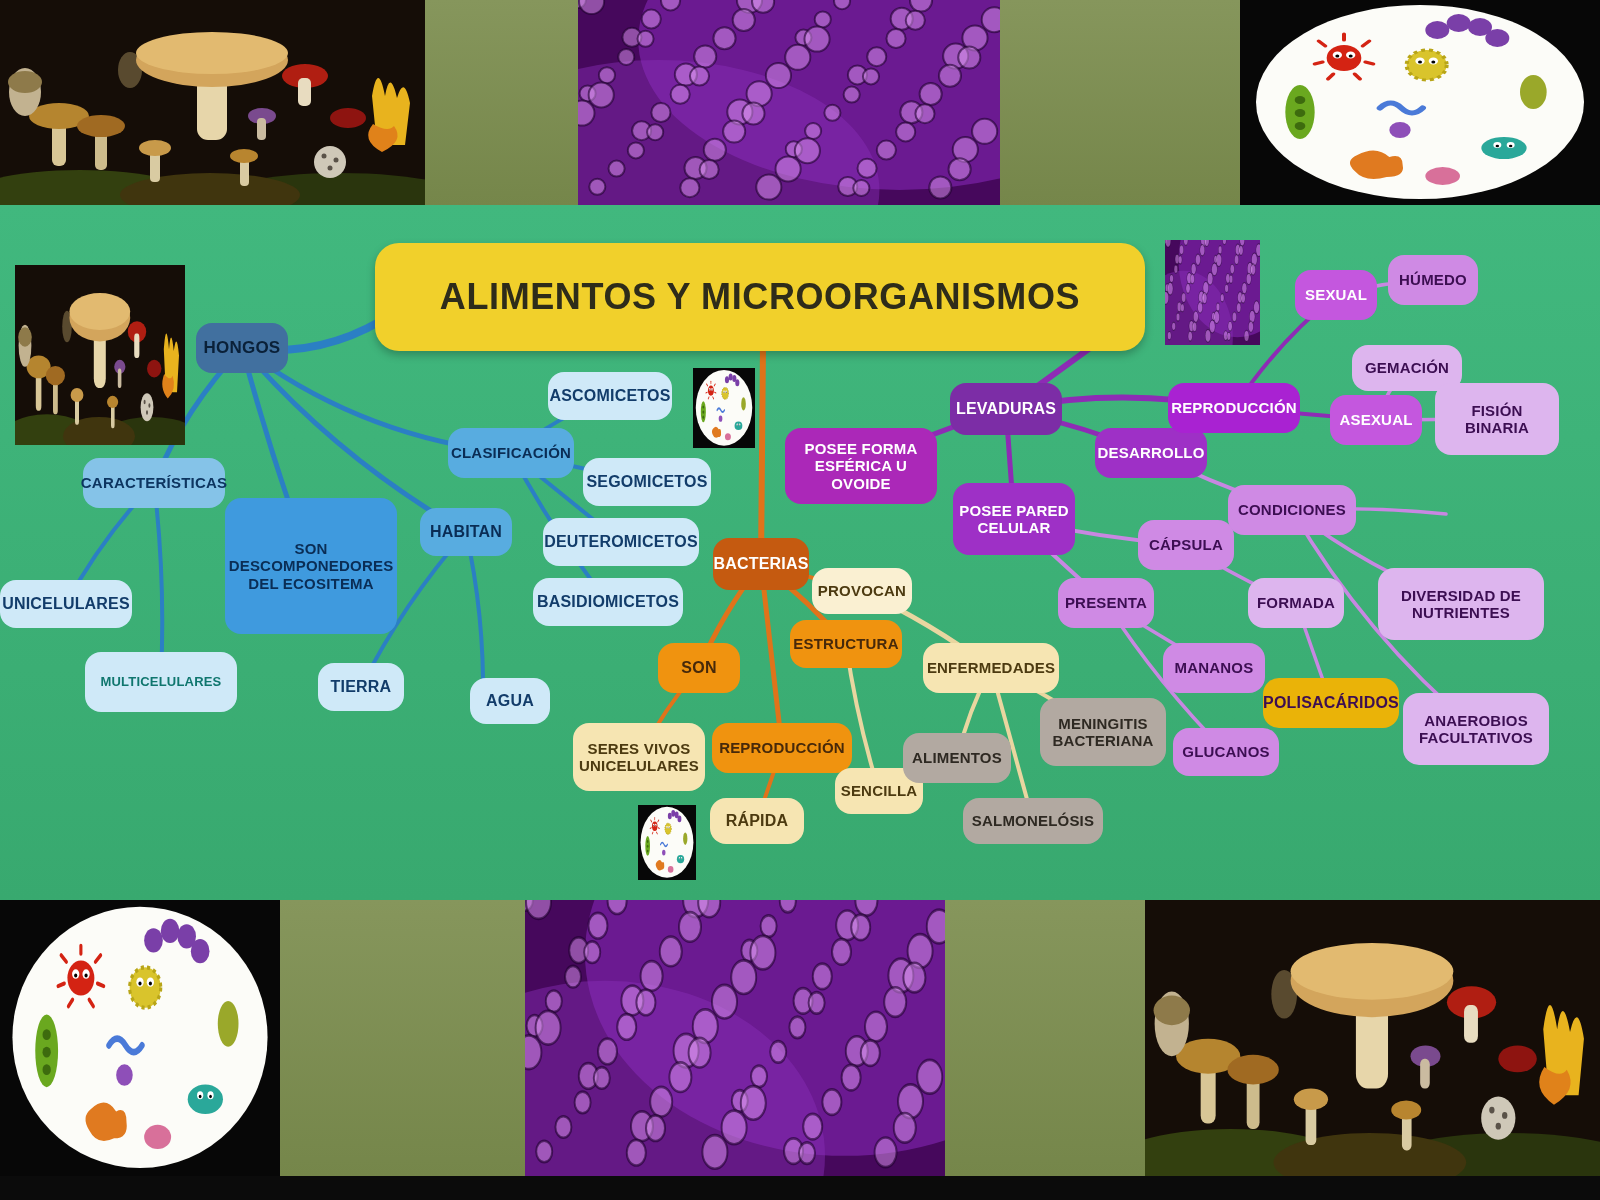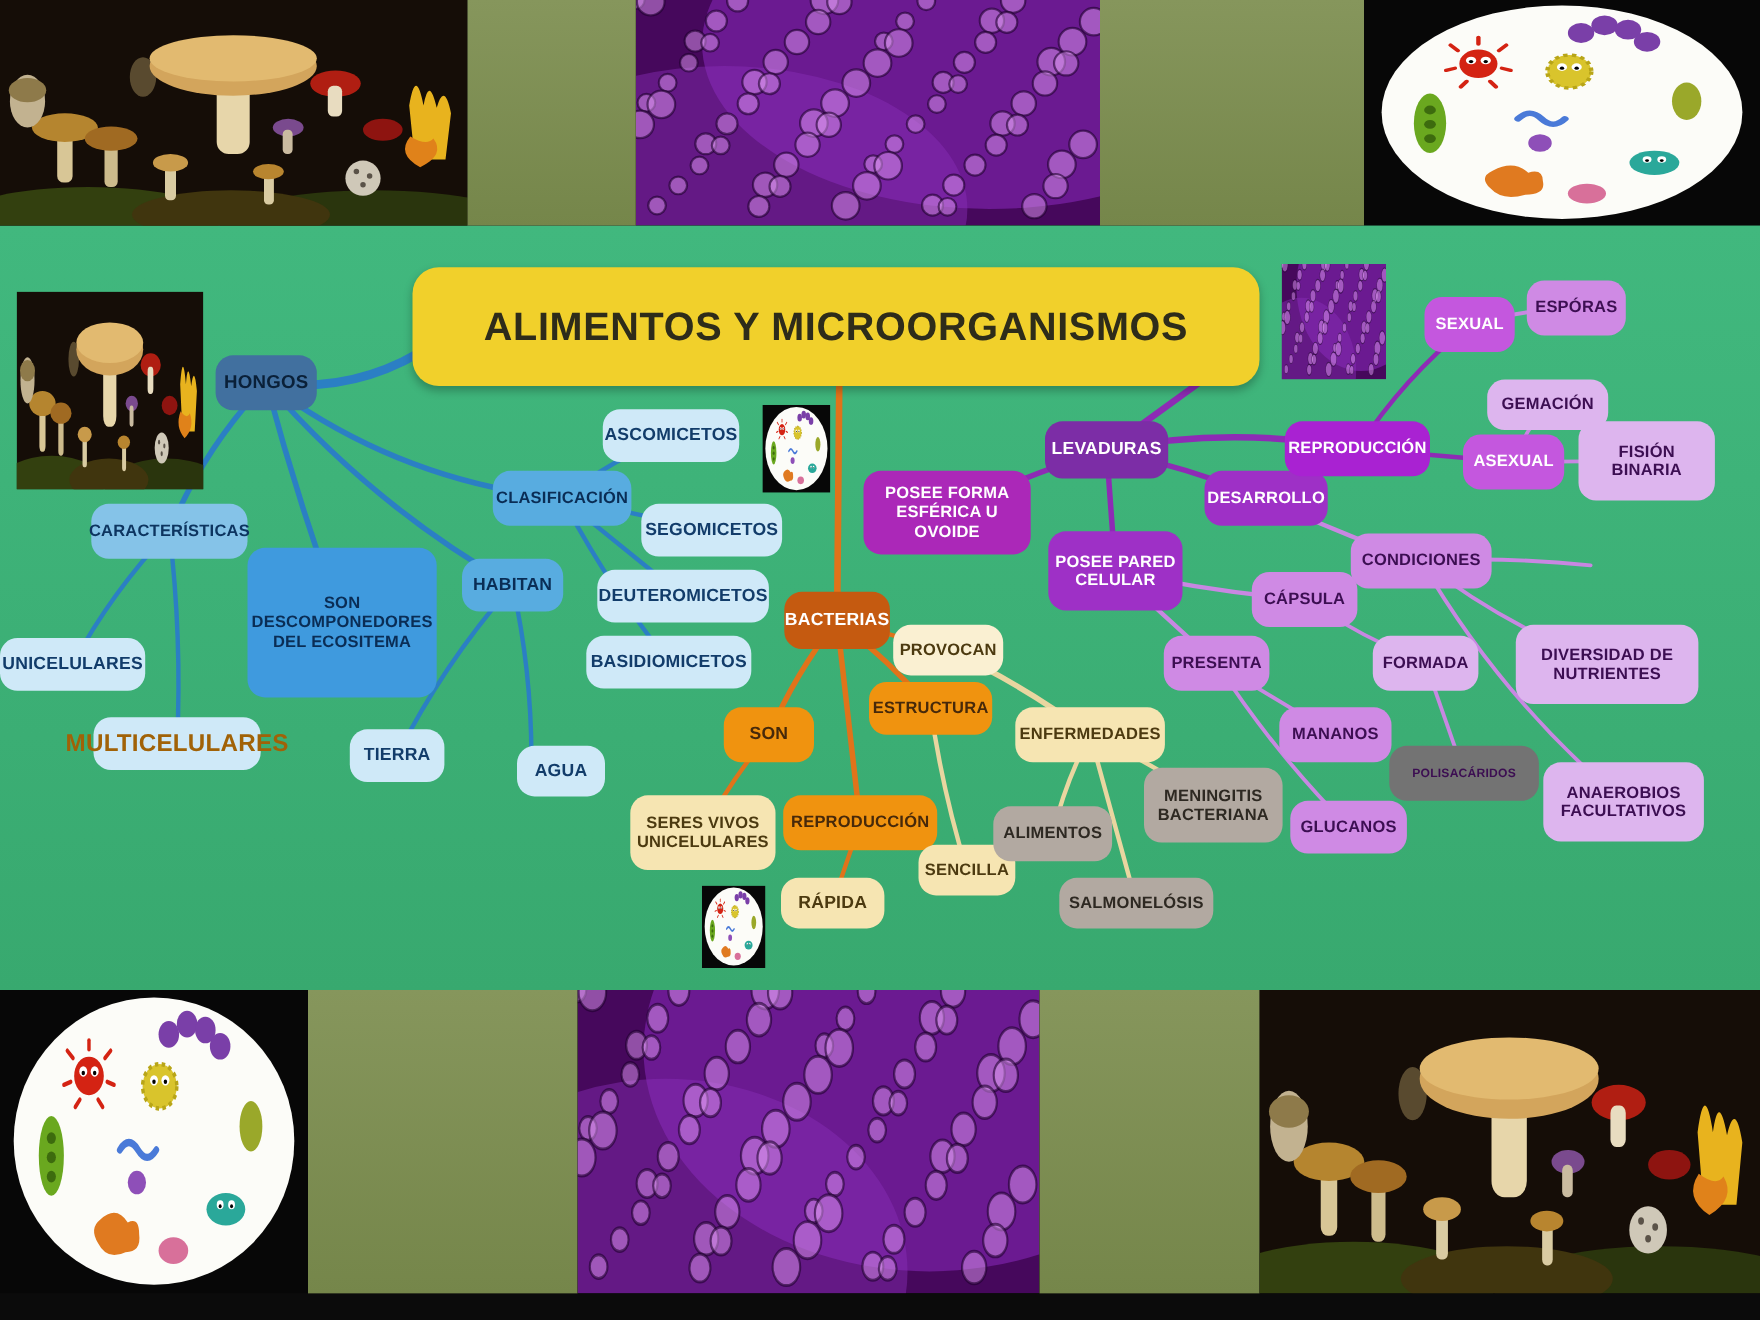--- a/index.html
+++ b/index.html
@@ -84,21 +84,21 @@
       <path d="M1296,603 Q1313.5,653 1331,703" stroke="#c887e2" stroke-width="3.5" fill="none" stroke-linecap="round"></path>
       <path d="M1106,603 Q1160,635.5 1214,668" stroke="#c887e2" stroke-width="3.5" fill="none" stroke-linecap="round"></path>
       <path d="M1106,603 Q1158.211751631118,683.7724147937304 1226,752" stroke="#c887e2" stroke-width="3.5" fill="none" stroke-linecap="round"></path>
     </svg>
 
   <div id="nodes">
       <div class="node title" style="left: 375px; top: 243px; width: 770px; height: 108px; background: rgb(241, 208, 43); color: rgb(46, 44, 26); font-size: 36px;">ALIMENTOS Y MICROORGANISMOS</div>
       <div class="node" style="left: 196px; top: 323px; width: 92px; height: 50px; background: rgb(65, 112, 159); color: rgb(10, 32, 56); font-size: 17px;">HONGOS</div>
       <div class="node" style="left: 83px; top: 458px; width: 142px; height: 50px; background: rgb(133, 195, 232); color: rgb(13, 53, 96); font-size: 15px;">CARACTERÍSTICAS</div>
       <div class="node" style="left: 0px; top: 580px; width: 132px; height: 48px; background: rgb(207, 233, 248); color: rgb(18, 60, 106); font-size: 16px;">UNICELULARES</div>
-      <div class="node" style="left: 85px; top: 652px; width: 152px; height: 48px; background: rgb(207, 233, 248); color: #a16207; font-size: 22px;">MULTICELULARES</div>
+      <div class="node" style="left: 85px; top: 652px; width: 152px; height: 60px; background: rgb(207, 233, 248); color: #0f766e; font-size: 13px;">MULTICELULARES</div>
       <div class="node" style="left: 225px; top: 498px; width: 172px; height: 136px; background: rgb(63, 154, 222); color: rgb(10, 45, 85); font-size: 15px;">SON DESCOMPONEDORES DEL ECOSITEMA</div>
       <div class="node" style="left: 448px; top: 428px; width: 126px; height: 50px; background: rgb(88, 172, 224); color: rgb(10, 45, 85); font-size: 15px;">CLASIFICACIÓN</div>
       <div class="node" style="left: 548px; top: 372px; width: 124px; height: 48px; background: rgb(207, 233, 248); color: rgb(18, 60, 106); font-size: 16px;">ASCOMICETOS</div>
       <div class="node" style="left: 583px; top: 458px; width: 128px; height: 48px; background: rgb(207, 233, 248); color: rgb(18, 60, 106); font-size: 16px;">SEGOMICETOS</div>
       <div class="node" style="left: 543px; top: 518px; width: 156px; height: 48px; background: rgb(207, 233, 248); color: rgb(18, 60, 106); font-size: 16px;">DEUTEROMICETOS</div>
       <div class="node" style="left: 533px; top: 578px; width: 150px; height: 48px; background: rgb(207, 233, 248); color: rgb(18, 60, 106); font-size: 16px;">BASIDIOMICETOS</div>
       <div class="node" style="left: 420px; top: 508px; width: 92px; height: 48px; background: rgb(88, 172, 224); color: rgb(10, 45, 85); font-size: 16px;">HABITAN</div>
       <div class="node" style="left: 318px; top: 663px; width: 86px; height: 48px; background: rgb(207, 233, 248); color: rgb(18, 60, 106); font-size: 16px;">TIERRA</div>
       <div class="node" style="left: 443px; top: 678px; width: 80px; height: 46px; background: rgb(207, 233, 248); color: rgb(18, 60, 106); font-size: 16px; margin-left: 27px;">AGUA</div>
       <div class="node" style="left: 713px; top: 538px; width: 96px; height: 52px; background: rgb(197, 90, 16); color: rgb(255, 255, 255); font-size: 16px;">BACTERIAS</div>
@@ -112,31 +112,31 @@
       <div class="node" style="left: 923px; top: 643px; width: 136px; height: 50px; background: rgb(246, 229, 178); color: rgb(76, 58, 16); font-size: 15px;">ENFERMEDADES</div>
       <div class="node" style="left: 903px; top: 733px; width: 108px; height: 50px; background: rgb(178, 169, 161); color: rgb(46, 41, 34); font-size: 15px;">ALIMENTOS</div>
       <div class="node" style="left: 1040px; top: 698px; width: 126px; height: 68px; background: rgb(178, 169, 161); color: rgb(46, 41, 34); font-size: 15px;">MENINGITIS BACTERIANA</div>
       <div class="node" style="left: 963px; top: 798px; width: 140px; height: 46px; background: rgb(178, 169, 161); color: rgb(46, 41, 34); font-size: 15px;">SALMONELÓSIS</div>
       <div class="node" style="left: 950px; top: 383px; width: 112px; height: 52px; background: rgb(124, 45, 166); color: rgb(255, 255, 255); font-size: 16px;">LEVADURAS</div>
       <div class="node" style="left: 785px; top: 428px; width: 152px; height: 76px; background: rgb(171, 40, 184); color: rgb(255, 255, 255); font-size: 15px;">POSEE FORMA ESFÉRICA U OVOIDE</div>
       <div class="node" style="left: 953px; top: 483px; width: 122px; height: 72px; background: rgb(158, 48, 198); color: rgb(255, 255, 255); font-size: 15px;">POSEE PARED CELULAR</div>
       <div class="node" style="left: 1095px; top: 428px; width: 112px; height: 50px; background: rgb(158, 48, 198); color: rgb(255, 255, 255); font-size: 15px;">DESARROLLO</div>
       <div class="node" style="left: 1168px; top: 383px; width: 132px; height: 50px; background: rgb(169, 34, 210); color: rgb(255, 255, 255); font-size: 15px;">REPRODUCCIÓN</div>
       <div class="node" style="left: 1295px; top: 270px; width: 82px; height: 50px; background: rgb(196, 87, 222); color: rgb(255, 255, 255); font-size: 15px;">SEXUAL</div>
-      <div class="node" style="left: 1388px; top: 255px; width: 90px; height: 50px; background: rgb(207, 138, 228); color: rgb(60, 14, 82); font-size: 15px;">ESPÓRAS</div>
+      <div class="node" style="left: 1388px; top: 255px; width: 90px; height: 50px; background: rgb(207, 138, 228); color: rgb(60, 14, 82); font-size: 15px;">HÚMEDO</div>
       <div class="node" style="left: 1352px; top: 345px; width: 110px; height: 46px; background: rgb(221, 181, 238); color: rgb(60, 14, 82); font-size: 15px;">GEMACIÓN</div>
       <div class="node" style="left: 1330px; top: 395px; width: 92px; height: 50px; background: rgb(196, 87, 222); color: rgb(255, 255, 255); font-size: 15px;">ASEXUAL</div>
       <div class="node" style="left: 1435px; top: 383px; width: 124px; height: 72px; background: rgb(221, 181, 238); color: rgb(60, 14, 82); font-size: 15px;">FISIÓN BINARIA</div>
       <div class="node" style="left: 1228px; top: 485px; width: 128px; height: 50px; background: rgb(207, 138, 228); color: rgb(60, 14, 82); font-size: 15px;">CONDICIONES</div>
       <div class="node" style="left: 1138px; top: 520px; width: 96px; height: 50px; background: rgb(207, 138, 228); color: rgb(60, 14, 82); font-size: 15px;">CÁPSULA</div>
       <div class="node" style="left: 1058px; top: 578px; width: 96px; height: 50px; background: rgb(207, 138, 228); color: rgb(60, 14, 82); font-size: 15px;">PRESENTA</div>
       <div class="node" style="left: 1248px; top: 578px; width: 96px; height: 50px; background: rgb(221, 181, 238); color: rgb(60, 14, 82); font-size: 15px;">FORMADA</div>
       <div class="node" style="left: 1378px; top: 568px; width: 166px; height: 72px; background: rgb(221, 181, 238); color: rgb(60, 14, 82); font-size: 15px;">DIVERSIDAD DE NUTRIENTES</div>
       <div class="node" style="left: 1163px; top: 643px; width: 102px; height: 50px; background: rgb(207, 138, 228); color: rgb(60, 14, 82); font-size: 15px;">MANANOS</div>
-      <div class="node" style="left: 1263px; top: 678px; width: 136px; height: 50px; background: #737373; color: rgb(60, 14, 82); font-size: 11px;">POLISACÁRIDOS</div>
+      <div class="node" style="left: 1263px; top: 678px; width: 136px; height: 50px; background: #eab308; color: rgb(60, 14, 82); font-size: 16px;">POLISACÁRIDOS</div>
       <div class="node" style="left: 1173px; top: 728px; width: 106px; height: 48px; background: rgb(207, 138, 228); color: rgb(60, 14, 82); font-size: 15px;">GLUCANOS</div>
       <div class="node" style="left: 1403px; top: 693px; width: 146px; height: 72px; background: rgb(221, 181, 238); color: rgb(60, 14, 82); font-size: 15px;">ANAEROBIOS FACULTATIVOS</div>
     </div>
 
   <div class="panel ptl">
       <svg viewBox="0 0 425 205" preserveAspectRatio="none">
 <rect width="425" height="205" fill="#150d07"></rect>
 <ellipse cx="80" cy="200" rx="120" ry="30" fill="#33400f"></ellipse>
 <ellipse cx="340" cy="205" rx="140" ry="32" fill="#2a350d"></ellipse>
 <ellipse cx="210" cy="195" rx="90" ry="22" fill="#40350e"></ellipse>

